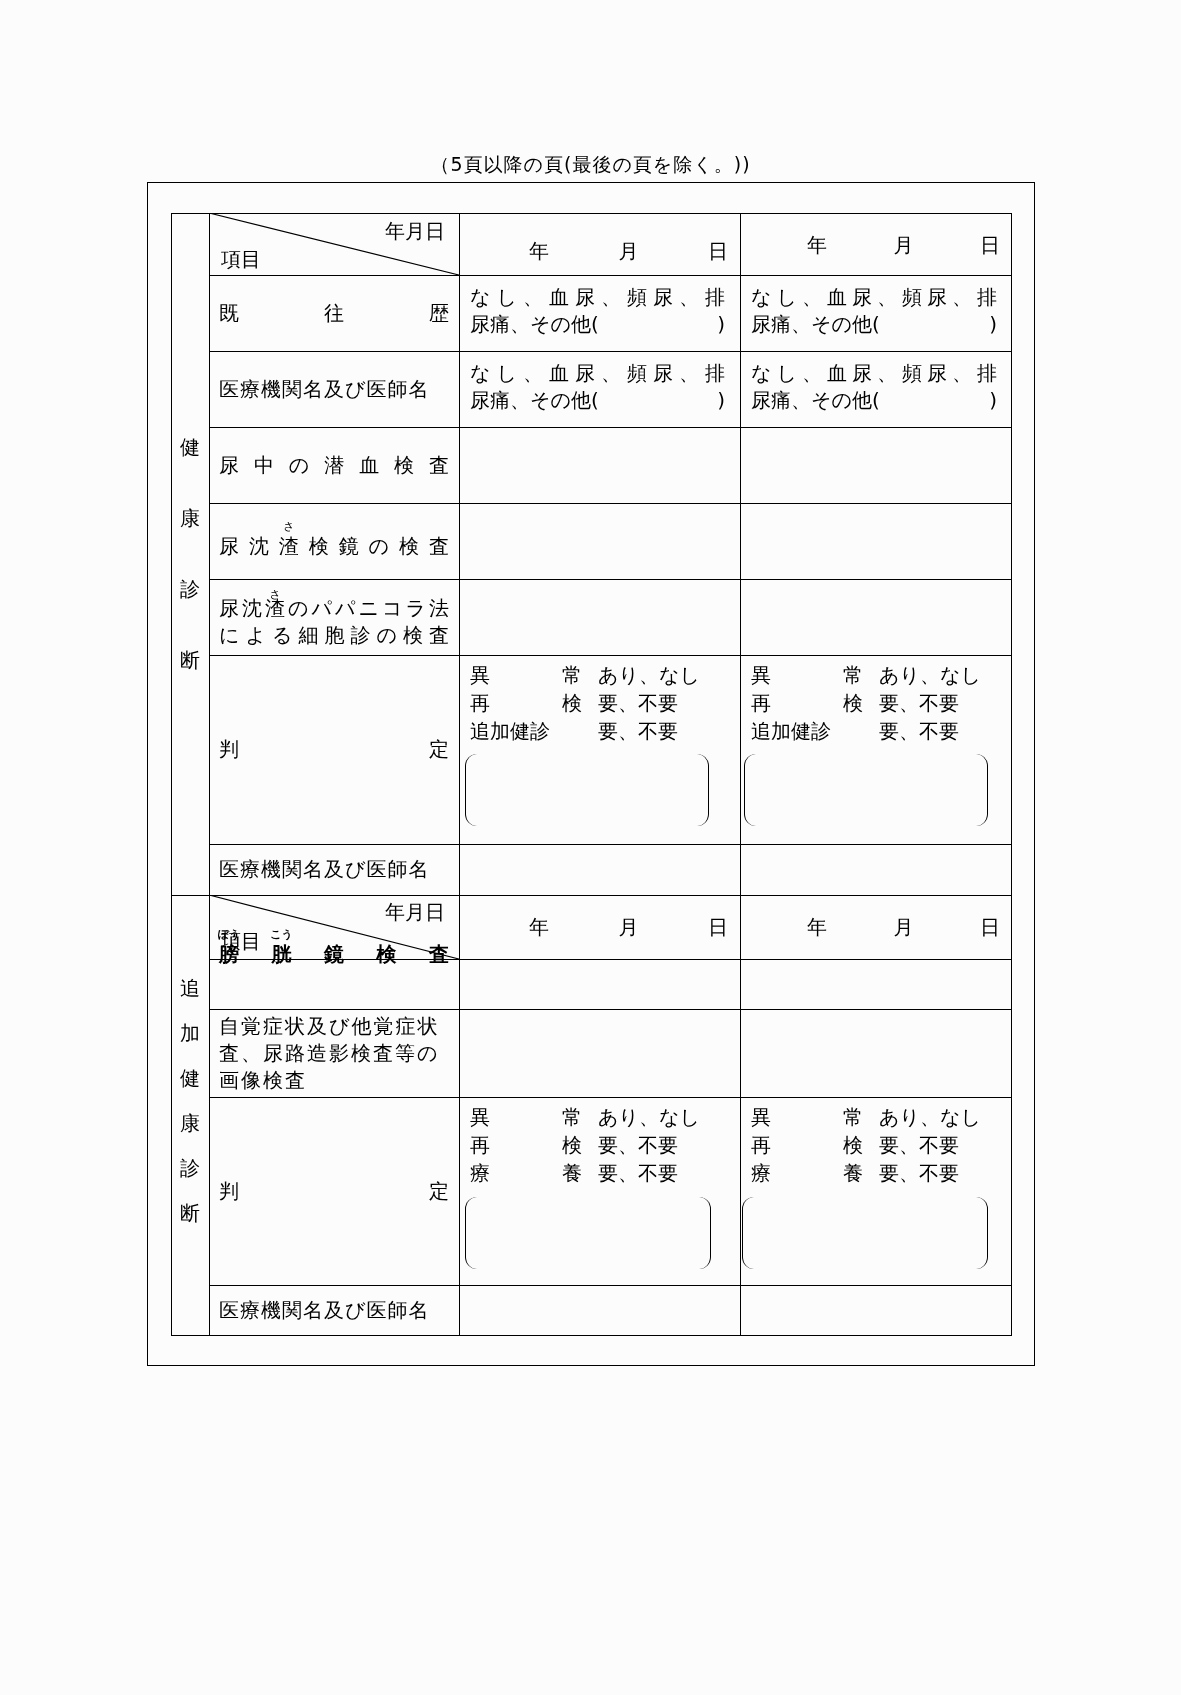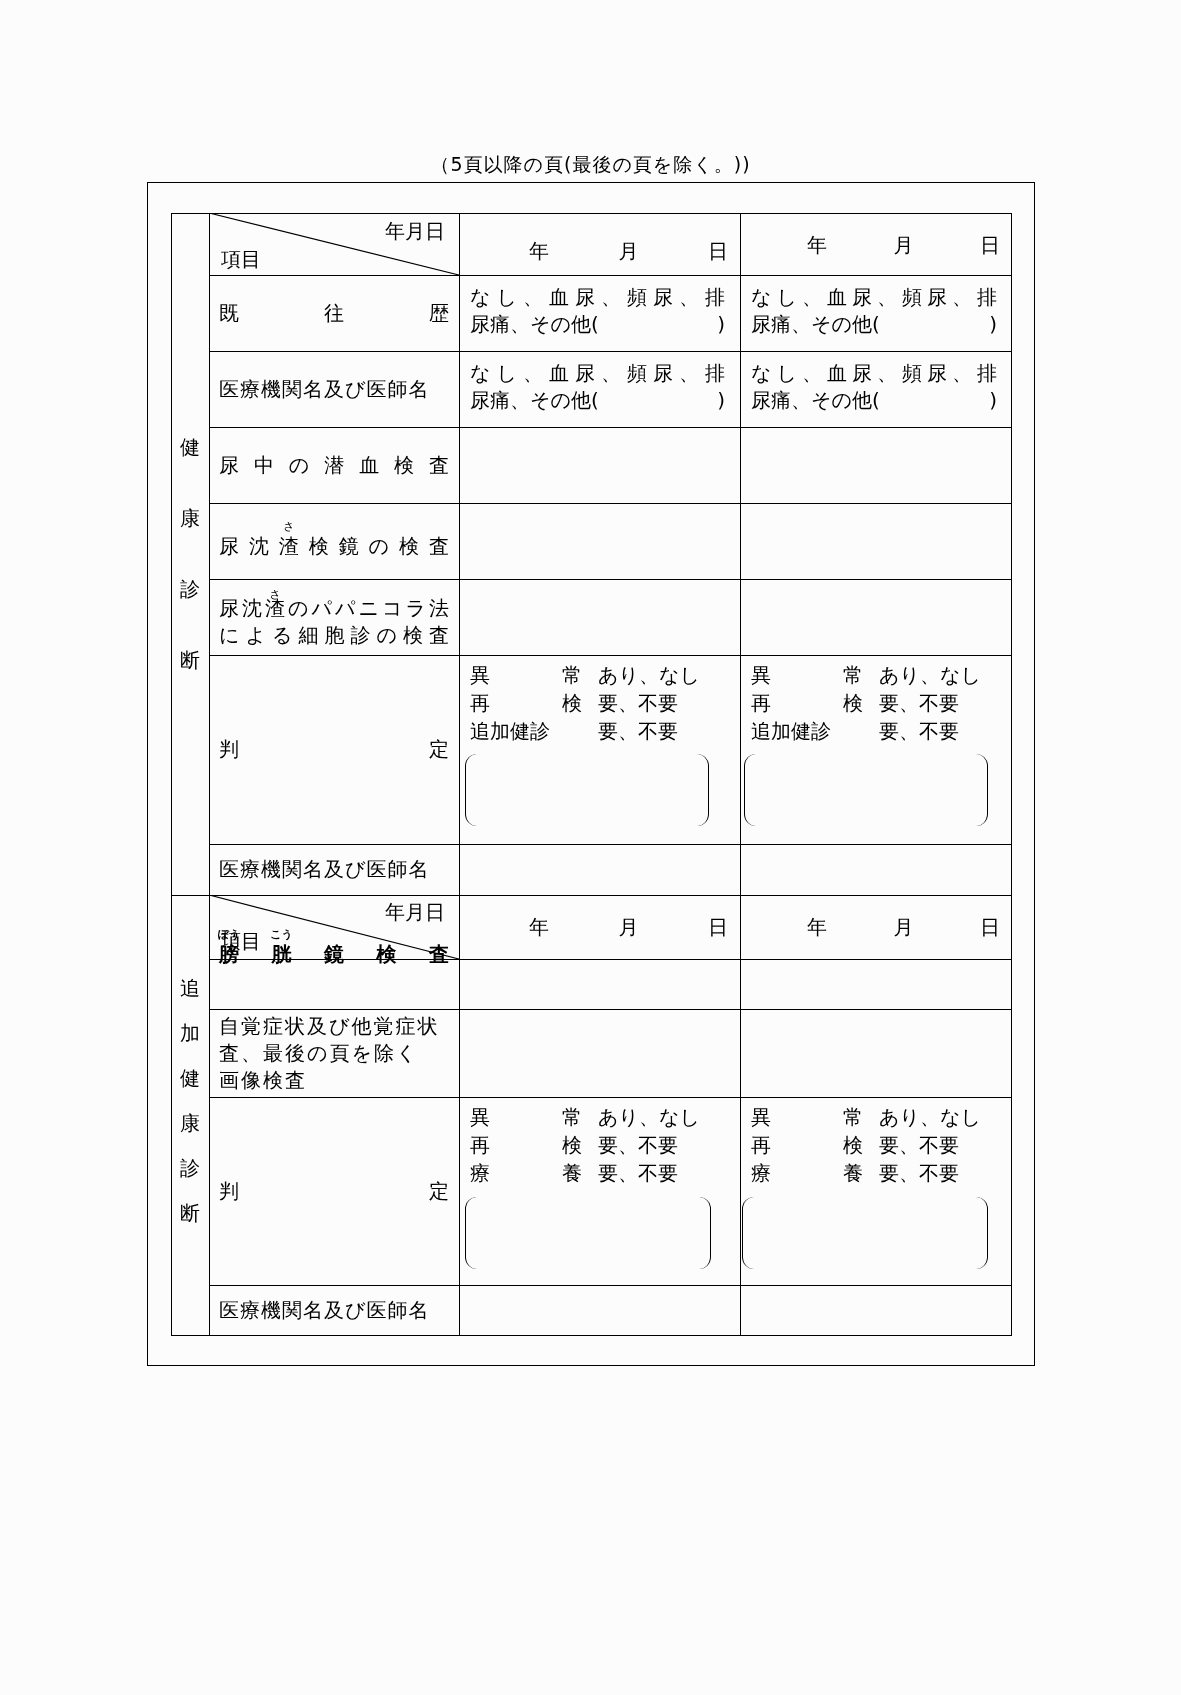--- a/index.html
+++ b/index.html
@@ -353,21 +353,21 @@
     <span class="ruby-wrap"><span class="ruby">ぼう</span><span>膀</span></span>
     <span class="ruby-wrap"><span class="ruby">こう</span><span>胱</span></span>
     <span>鏡</span>
       <span>検</span>
       <span>査</span>
   </div>
 </div>
 <div class="lbl" style="top:1009px;height:88px;letter-spacing:2px;">
   <div class="block">
     <div>自覚症状及び他覚症状</div>
-    <div>査、最後の頁を除く</div>
+    <div>査、尿路造影検査等の</div>
     <div>画像検査</div>
   </div>
 </div>
 <div class="lbl" style="top:1097px;height:188px;">
     <div class="inner-spread">
       <span>判</span>
       <span>定</span>
     </div>
   </div>
 <div class="lbl" style="top:1285px;height:51px;letter-spacing:1px;">

